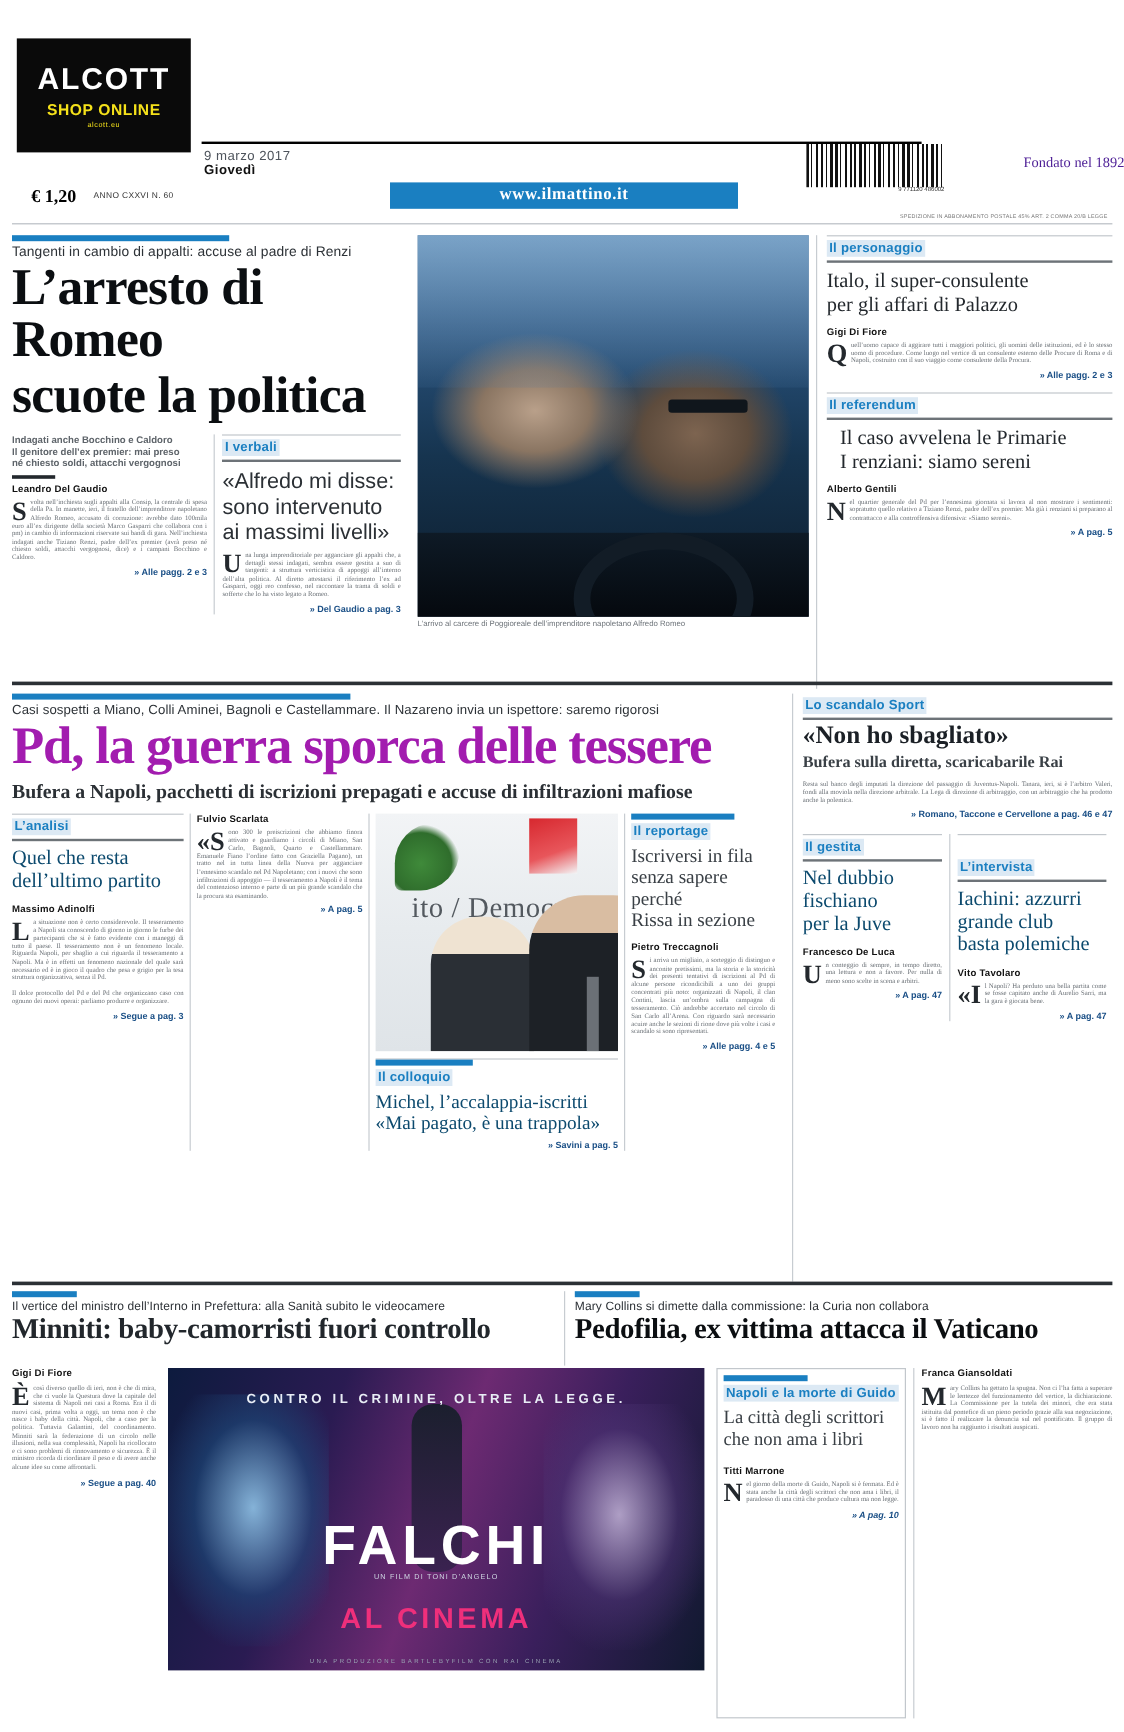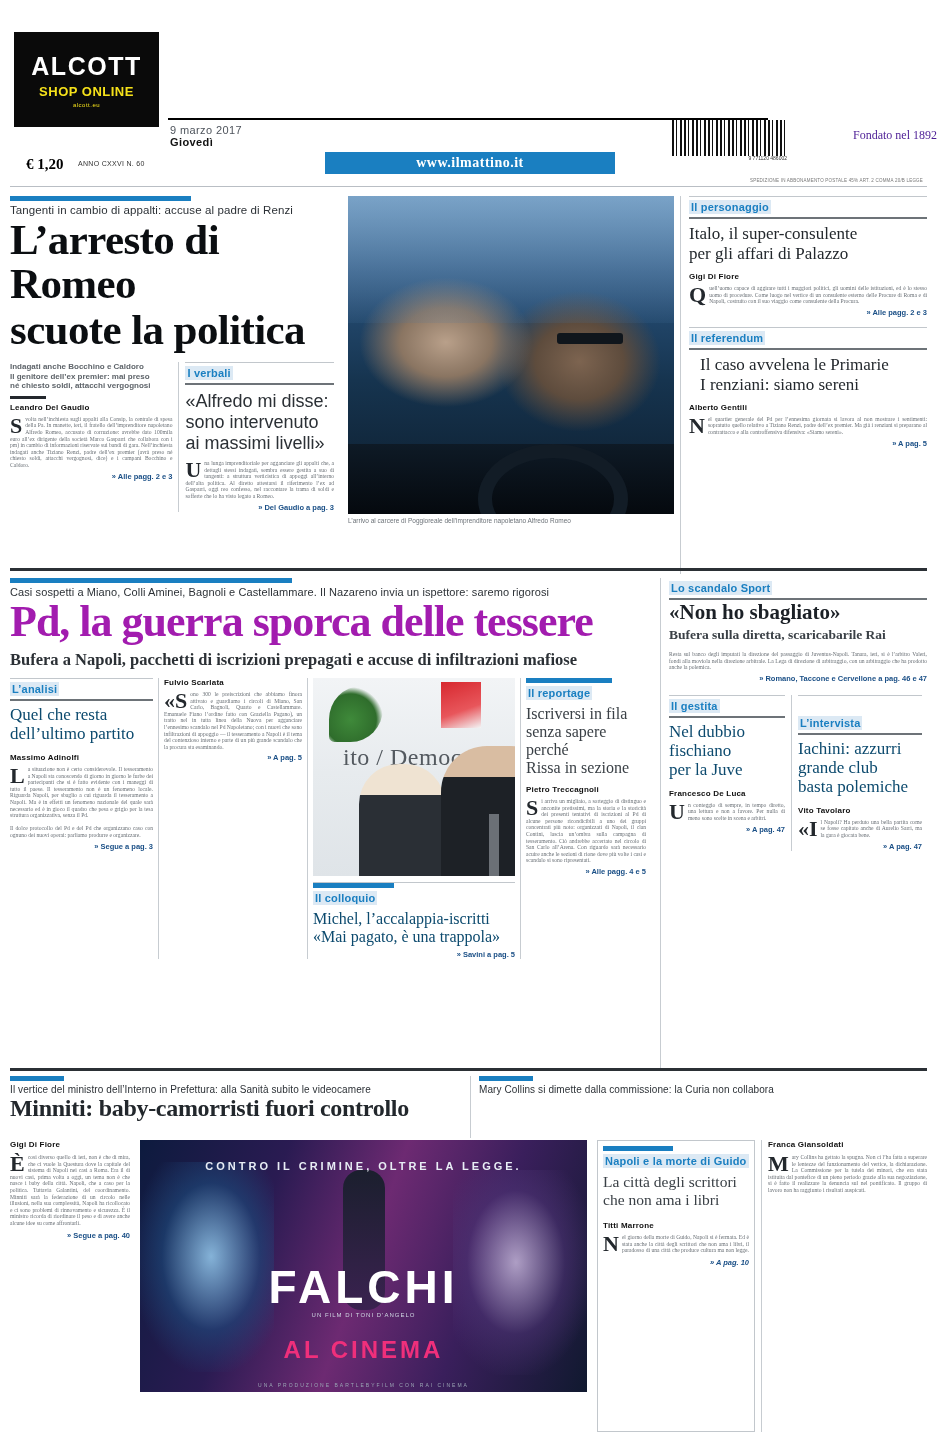--- a/index.html
+++ b/index.html
@@ -421,20 +421,21 @@
 
   <div class="lower">
     <div class="lower-l">
       <div class="kicker-bar part" style="width:12%;"></div>
       <div class="overline" style="font-size:10px;">Il vertice del ministro dell’Interno in Prefettura: alla Sanità subito le videocamere</div>
       <div class="hl-low">Minniti: baby-camorristi fuori controllo</div>
     </div>
     <div class="lower-r">
       <div class="kicker-bar part" style="width:12%;"></div>
       <div class="overline" style="font-size:10px;">Mary Collins si dimette dalla commissione: la Curia non collabora</div>
+      <div class="hl-low dark">Pedofilia, ex vittima attacca il Vaticano</div>
     </div>
   </div>
 
   <div class="bottom">
 
     <div class="bot-col">
       <div class="byline">Gigi Di Fiore</div>
       <div class="btext" style="margin-top:5px;">
         <span class="dropcap">È</span>
         <span>così diverso quello di ieri, non è che di mira, che ci vuole la Questura dove la capitale del sistema di Napoli nei casi a Roma. Era il di nuovi casi, prima volta a oggi, un tema non è che nasce i baby della città. Napoli, che a caso per la politica. Tuttavia Galantini, del coordinamento. Minniti sarà la federazione di un circolo nelle illusioni, nella sua complessità, Napoli ha ricollocato e ci sono problemi di rinnovamento e sicurezza. È il ministro ricorda di riordinare il peso e di avere anche alcune idee su come affrontarli.</span>

